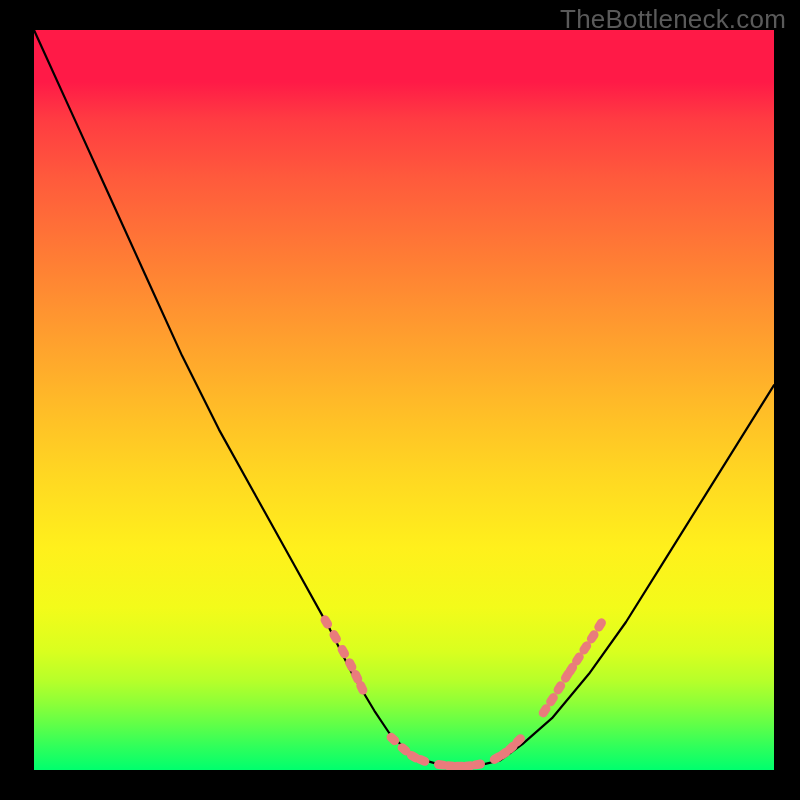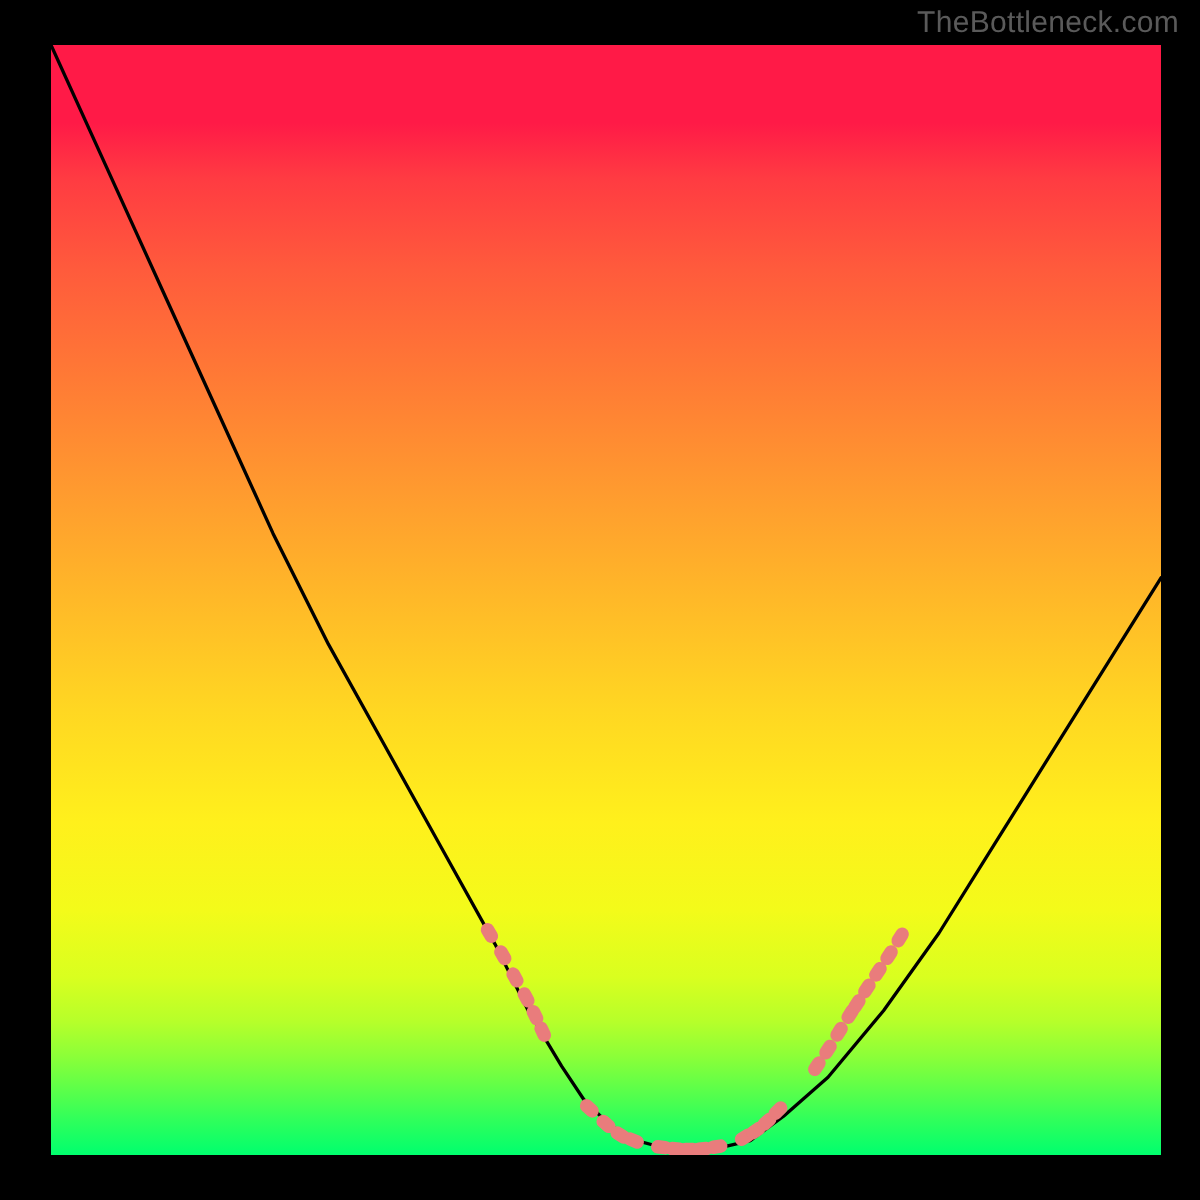--- a/index.html
+++ b/index.html
@@ -51,21 +51,21 @@
     left: 34px;
     top: 30px;
     width: 740px;
     height: 740px;
   }
   .watermark {
     position: absolute;
     top: 4px;
     right: 14px;
     color: #5a5a5a;
-    font-size: 20px;
+    font-size: 26px;
     font-family: Arial, Helvetica, sans-serif;
     letter-spacing: 0.2px;
   }
 </style>
 </head>
 <body>
 
 <div class="frame">
   <div class="plot-area"></div>
 

